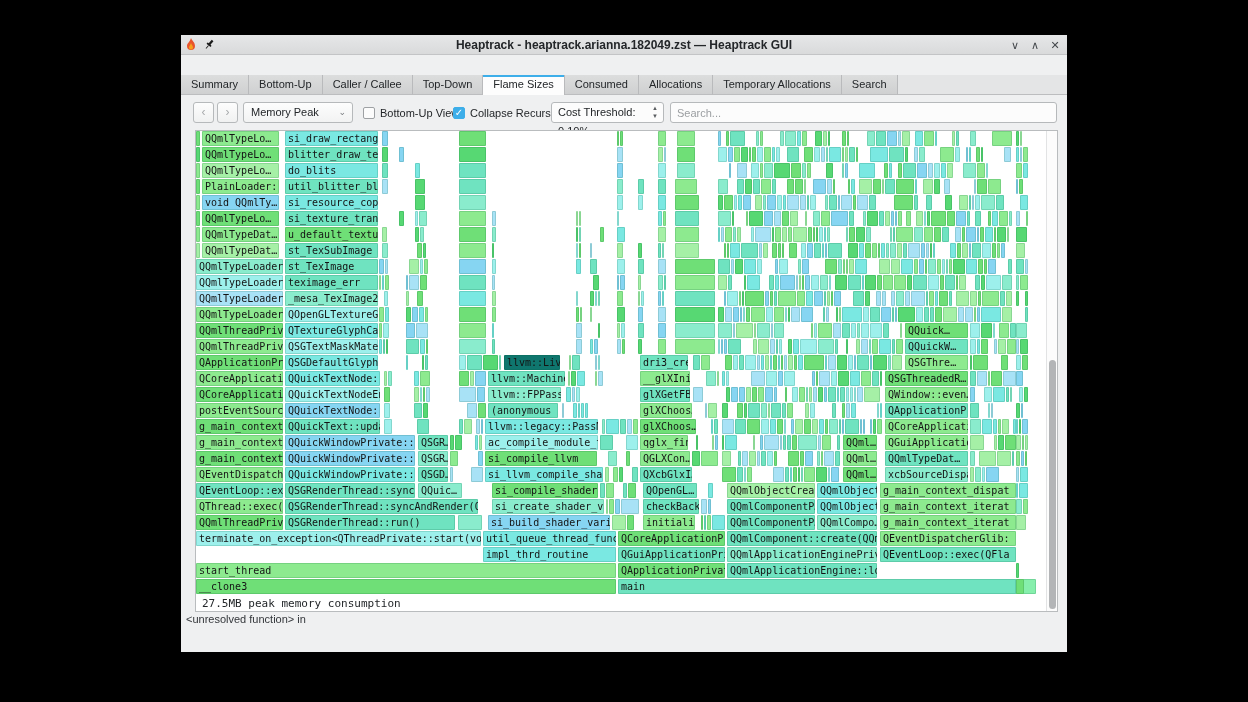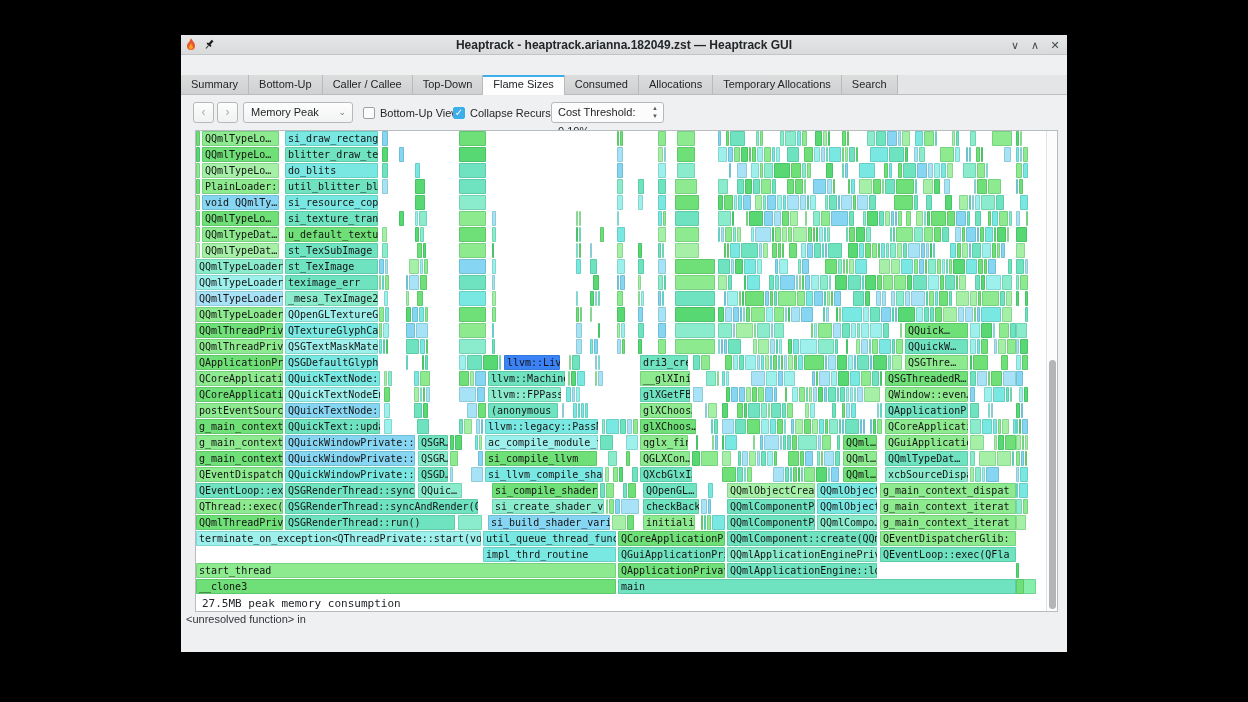--- a/index.html
+++ b/index.html
@@ -114,20 +114,21 @@
     <span>Bottom-Up View</span>
   </div>
   <div class="checkwrap" style="left:272px">
     <span class="box checked">✓</span>
     <span>Collapse Recursion</span>
   </div>
   <div class="spin">
     <span>Cost Threshold: 0.10%</span>
     <span class="arrows"><span>▲</span><br><span>▼</span></span>
   </div>
+  <input class="search" type="text" placeholder="Search..." style="">
 
   <div class="frame">
     <div class="flamerows">
         <div class="cell" style="left: 0px; top: 0px; width: 4px; background: rgb(111, 223, 119);"></div>
         <div class="cell lbl" title="QQmlTypeLo…" style="left: 6px; top: 0px; width: 77px; background: rgb(141, 234, 143);">QQmlTypeLo…</div>
         <div class="cell lbl" title="si_draw_rectangle(b" style="left: 89px; top: 0px; width: 93px; background: rgb(122, 232, 226);">si_draw_rectangle(b</div>
         <div class="cell" style="left: 263px; top: 0px; width: 27px; background: rgb(111, 223, 119);"></div>
         <div class="cell" style="left: 481px; top: 0px; width: 18px; background: rgb(141, 234, 143);"></div>
         <div class="cell" style="left: 186px; top: 0px; width: 6px; background: rgb(134, 213, 242);"></div>
         <div class="cell" style="left: 421px; top: 0px; width: 2px; background: rgb(111, 223, 119);"></div>
@@ -771,21 +772,21 @@
         <div class="cell" style="left: 774px; top: 208px; width: 6px; background: rgb(157, 240, 236);"></div>
         <div class="cell" style="left: 781px; top: 208px; width: 3px; background: rgb(122, 232, 226);"></div>
         <div class="cell" style="left: 785px; top: 208px; width: 7px; background: rgb(111, 223, 119);"></div>
         <div class="cell" style="left: 798px; top: 208px; width: 3px; background: rgb(168, 226, 246);"></div>
         <div class="cell" style="left: 802px; top: 208px; width: 8px; background: rgb(165, 240, 166);"></div>
         <div class="cell" style="left: 811px; top: 208px; width: 9px; background: rgb(141, 234, 143);"></div>
         <div class="cell" style="left: 820px; top: 208px; width: 3px; background: rgb(168, 226, 246);"></div>
         <div class="cell" style="left: 824px; top: 208px; width: 8px; background: rgb(87, 216, 115);"></div>
         <div class="cell lbl" title="QApplicationPriv…" style="left: 0px; top: 224px; width: 87px; background: rgb(111, 223, 119);">QApplicationPriv…</div>
         <div class="cell lbl" title="QSGDefaultGlyphNode::u" style="left: 89px; top: 224px; width: 93px; background: rgb(122, 232, 226);">QSGDefaultGlyphNode::u</div>
-        <div class="cell lbl" title="llvm::Liv" style="left: 308px; top: 224px; width: 56px; background: #3b82f6;">llvm::Liv</div>
+        <div class="cell lbl" title="llvm::Liv" style="left: 308px; top: 224px; width: 56px; background: #0f766e;">llvm::Liv</div>
         <div class="cell lbl" title="dri3_crea" style="left: 444px; top: 224px; width: 48px; background: rgb(111, 227, 192);">dri3_crea</div>
         <div class="cell lbl" title="QSGThre…" style="left: 709px; top: 224px; width: 63px; background: rgb(141, 234, 143);">QSGThre…</div>
         <div class="cell" style="left: 210px; top: 224px; width: 2px; background: rgb(122, 232, 226);"></div>
         <div class="cell" style="left: 226px; top: 224px; width: 2px; background: rgb(87, 216, 115);"></div>
         <div class="cell" style="left: 229px; top: 224px; width: 3px; background: rgb(111, 227, 192);"></div>
         <div class="cell" style="left: 263px; top: 224px; width: 7px; background: rgb(157, 240, 236);"></div>
         <div class="cell" style="left: 271px; top: 224px; width: 15px; background: rgb(111, 227, 192);"></div>
         <div class="cell" style="left: 287px; top: 224px; width: 15px; background: rgb(87, 216, 115);"></div>
         <div class="cell" style="left: 303px; top: 224px; width: 2px; background: rgb(138, 236, 205);"></div>
         <div class="cell" style="left: 373px; top: 224px; width: 2px; background: rgb(165, 240, 166);"></div>

